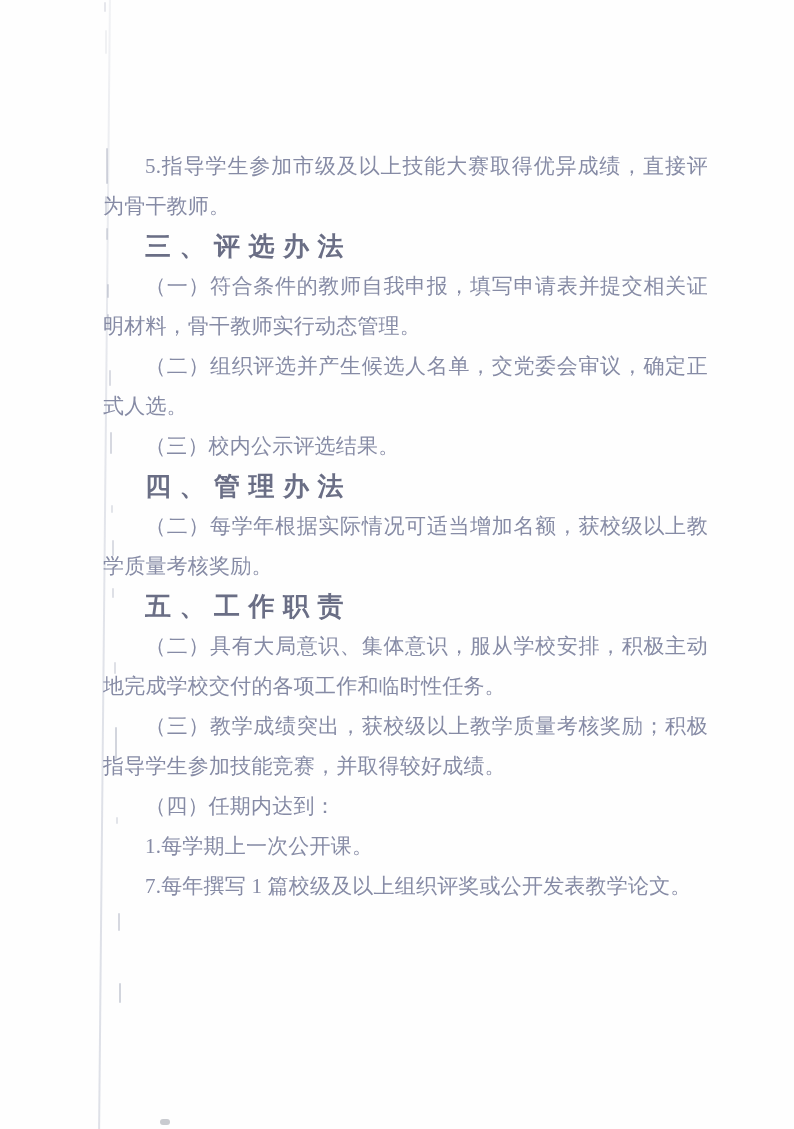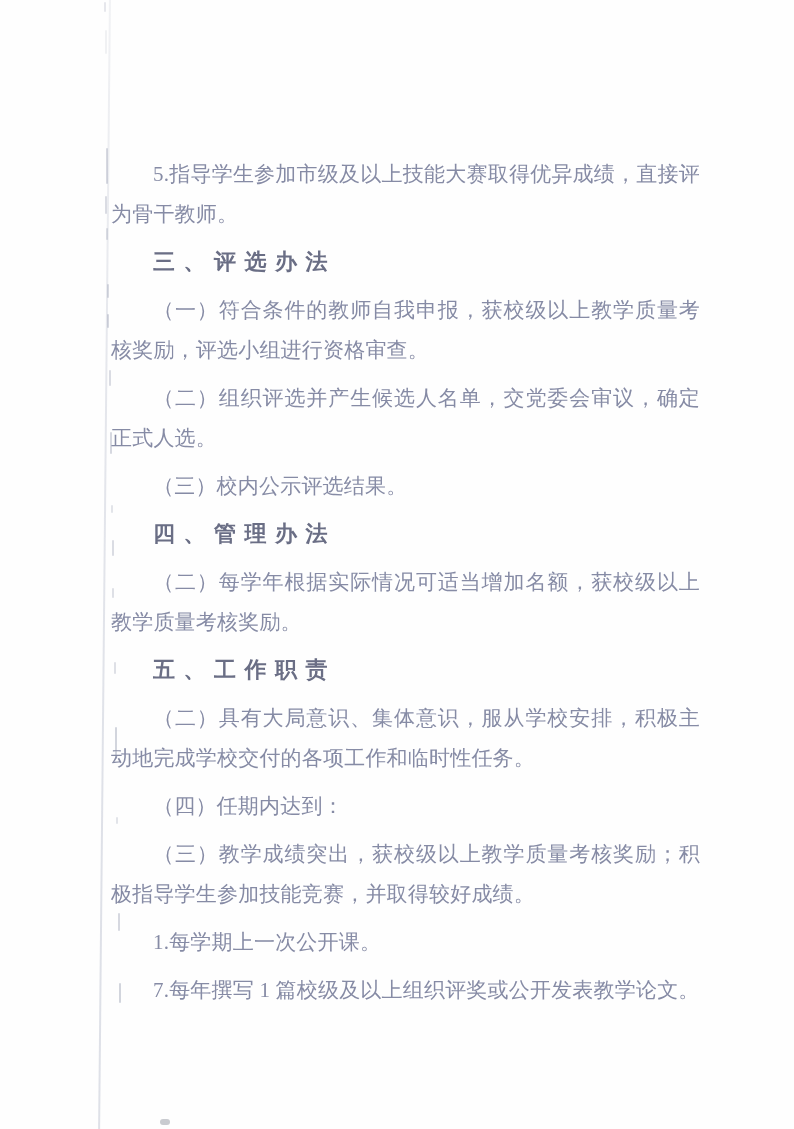--- a/index.html
+++ b/index.html
@@ -55,27 +55,27 @@
     left: 103px;
     top: 146px;
     width: 605px;
     color: #868ba5;
     font-size: 21px;
     line-height: 40px;
     text-align: justify;
     letter-spacing: 0.2px;
   }
   .doc p {
-    margin: 8px;
+    margin: 0;
     text-indent: 42px;
   }
   .doc p.section-heading {
     font-family: "Liberation Sans", "DejaVu Sans", sans-serif;
     font-weight: 700;
-    font-size: 22px;
+    font-size: 26px;
     letter-spacing: 8.5px;
     color: #6a6e85;
     text-align: left;
   }
 </style>
 </head>
 <body>
 
 <div class="page">
   <div class="crease-line"></div>
@@ -95,25 +95,25 @@
       <div class="scan-tick" style="left: 114px; top: 662px; height: 12px; opacity: 0.4;"></div>
       <div class="scan-tick" style="left: 115px; top: 727px; height: 32px; opacity: 0.55;"></div>
       <div class="scan-tick" style="left: 116px; top: 817px; height: 7px; opacity: 0.35;"></div>
       <div class="scan-tick" style="left: 118px; top: 913px; height: 18px; opacity: 0.5;"></div>
       <div class="scan-tick" style="left: 119px; top: 983px; height: 20px; opacity: 0.55;"></div>
     </div>
   <div class="scan-smudge"></div>
   <main class="doc" id="doc-root">
       <p class="body-para">5.指导学生参加市级及以上技能大赛取得优异成绩，直接评为骨干教师。</p>
       <p class="section-heading">三、评选办法</p>
-      <p class="body-para">（一）符合条件的教师自我申报，获校级以上教学质量考核奖励，评选小组进行资格审查。</p>
+      <p class="body-para">（一）符合条件的教师自我申报，填写申请表并提交相关证明材料，骨干教师实行动态管理。</p>
       <p class="body-para">（二）组织评选并产生候选人名单，交党委会审议，确定正式人选。</p>
       <p class="body-para">（三）校内公示评选结果。</p>
       <p class="section-heading">四、管理办法</p>
       <p class="body-para">（二）每学年根据实际情况可适当增加名额，获校级以上教学质量考核奖励。</p>
       <p class="section-heading">五、工作职责</p>
       <p class="body-para">（二）具有大局意识、集体意识，服从学校安排，积极主动地完成学校交付的各项工作和临时性任务。</p>
+      <p class="body-para">（三）教学成绩突出，获校级以上教学质量考核奖励；积极指导学生参加技能竞赛，并取得较好成绩。</p>
       <p class="body-para">（四）任期内达到：</p>
-      <p class="body-para">（三）教学成绩突出，获校级以上教学质量考核奖励；积极指导学生参加技能竞赛，并取得较好成绩。</p>
       <p class="body-para">1.每学期上一次公开课。</p>
       <p class="body-para">7.每年撰写 1 篇校级及以上组织评奖或公开发表教学论文。</p>
     </main>
 </div>
 
 </body></html>

